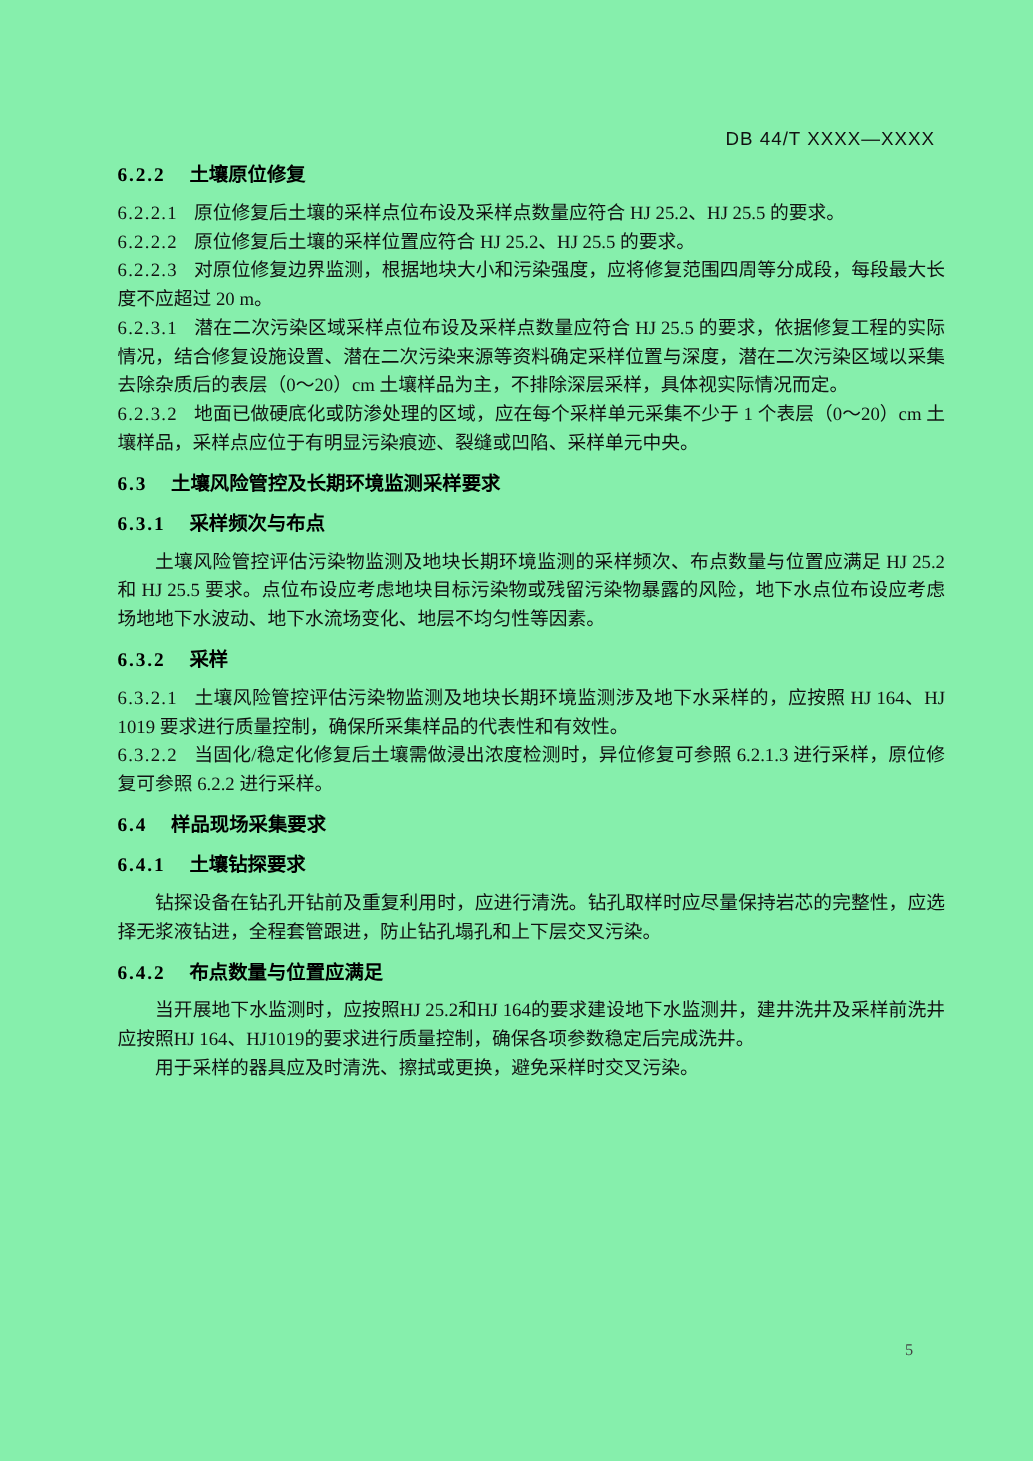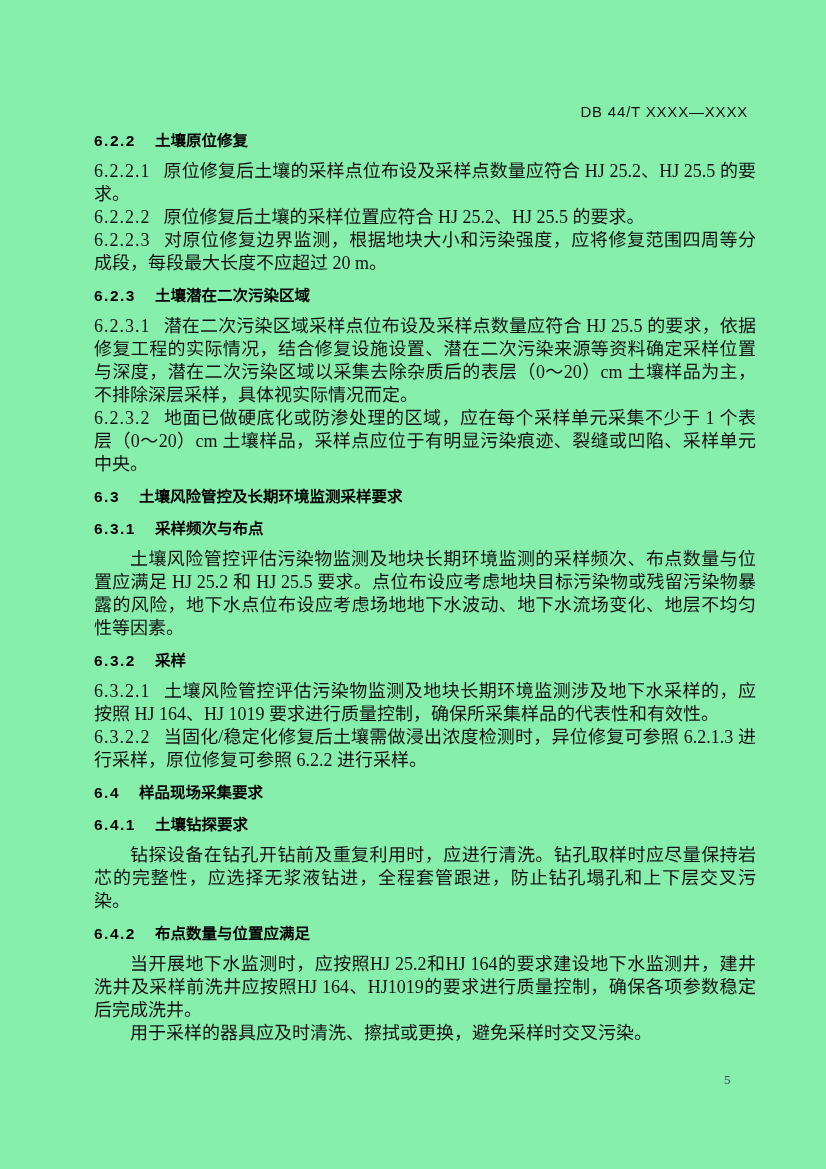--- a/index.html
+++ b/index.html
@@ -44,23 +44,24 @@
     font-family: "Liberation Sans", "DejaVu Sans", sans-serif;
     font-weight: bold;
     font-size: 15.5px;
     line-height: 23px;
     margin: 9px 0 8px 0 !important;
     color: #000000;
   }
   .heading .num {
     letter-spacing: 1.5px;
     margin-right: 19px;
+    font-family: Liberation Serif, serif;
   }
   .clause, .para {
-    font-size: 18px;
+    font-size: 15px;
     line-height: 23px;
     text-align: justify;
     color: #111111;
   }
   .clause .num {
     letter-spacing: 1px;
     margin-right: 13px;
     white-space: nowrap;
   }
   .para.indent {
@@ -80,21 +81,20 @@
 
 <div class="page">
 
   <div class="doc-header">DB 44/T XXXX—XXXX</div>
 
   <div class="doc-body">
       <h3 class="heading"><span class="num">6.2.2</span><span>土壤原位修复</span></h3>
       <p class="clause"><span class="num">6.2.2.1</span><span>原位修复后土壤的采样点位布设及采样点数量应符合 HJ 25.2、HJ 25.5 的要求。</span></p>
       <p class="clause"><span class="num">6.2.2.2</span><span>原位修复后土壤的采样位置应符合 HJ 25.2、HJ 25.5 的要求。</span></p>
       <p class="clause"><span class="num">6.2.2.3</span><span>对原位修复边界监测，根据地块大小和污染强度，应将修复范围四周等分成段，每段最大长度不应超过 20 m。</span></p>
-      <h3 class="heading"><span class="num">6.2.3</span><span>土壤潜在二次污染区域</span></h3>
       <p class="clause"><span class="num">6.2.3.1</span><span>潜在二次污染区域采样点位布设及采样点数量应符合 HJ 25.5 的要求，依据修复工程的实际情况，结合修复设施设置、潜在二次污染来源等资料确定采样位置与深度，潜在二次污染区域以采集去除杂质后的表层（0～20）cm 土壤样品为主，不排除深层采样，具体视实际情况而定。</span></p>
       <p class="clause"><span class="num">6.2.3.2</span><span>地面已做硬底化或防渗处理的区域，应在每个采样单元采集不少于 1 个表层（0～20）cm 土壤样品，采样点应位于有明显污染痕迹、裂缝或凹陷、采样单元中央。</span></p>
       <h3 class="heading"><span class="num">6.3</span><span>土壤风险管控及长期环境监测采样要求</span></h3>
       <h3 class="heading"><span class="num">6.3.1</span><span>采样频次与布点</span></h3>
       <p class="para indent">土壤风险管控评估污染物监测及地块长期环境监测的采样频次、布点数量与位置应满足 HJ 25.2 和 HJ 25.5 要求。点位布设应考虑地块目标污染物或残留污染物暴露的风险，地下水点位布设应考虑场地地下水波动、地下水流场变化、地层不均匀性等因素。</p>
       <h3 class="heading"><span class="num">6.3.2</span><span>采样</span></h3>
       <p class="clause"><span class="num">6.3.2.1</span><span>土壤风险管控评估污染物监测及地块长期环境监测涉及地下水采样的，应按照 HJ 164、HJ 1019 要求进行质量控制，确保所采集样品的代表性和有效性。</span></p>
       <p class="clause"><span class="num">6.3.2.2</span><span>当固化/稳定化修复后土壤需做浸出浓度检测时，异位修复可参照 6.2.1.3 进行采样，原位修复可参照 6.2.2 进行采样。</span></p>
       <h3 class="heading"><span class="num">6.4</span><span>样品现场采集要求</span></h3>
       <h3 class="heading"><span class="num">6.4.1</span><span>土壤钻探要求</span></h3>

